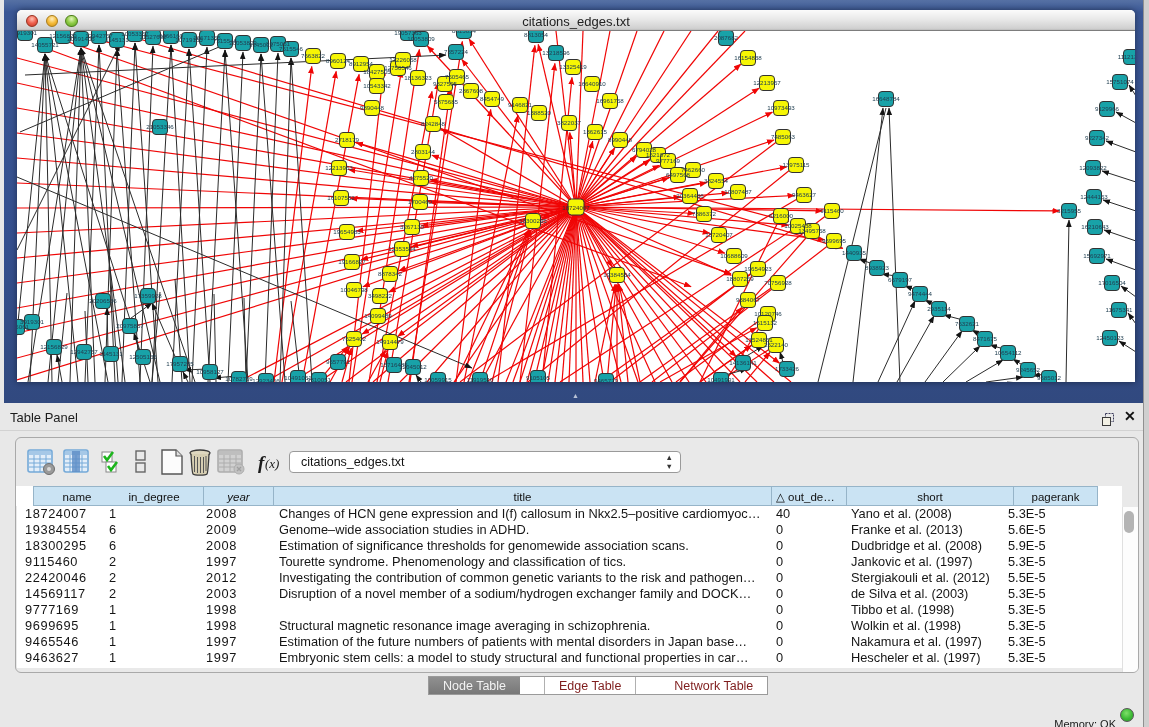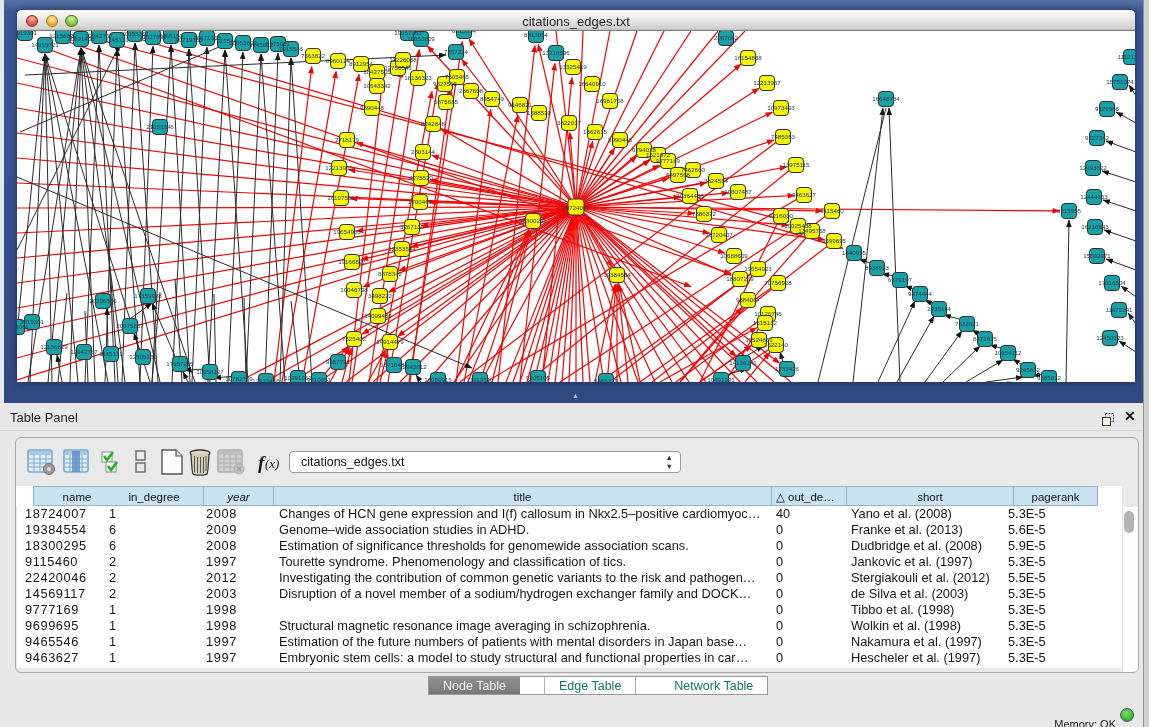--- a/index.html
+++ b/index.html
@@ -33,21 +33,21 @@
 #tbody{position:absolute;left:1px;top:68px;width:1105px;height:162px;background:#fff;font-size:12.8px;color:#151515;}
 .tr{position:relative;height:16px;line-height:16px;white-space:nowrap;}
 .tr span{position:absolute;top:0;overflow:hidden;white-space:nowrap;text-overflow:ellipsis;}
 .c0{left:8px;width:80px;letter-spacing:0.6px;}.c1{left:92px;width:96px;}.c2{left:189px;width:68px;letter-spacing:0.6px;}
 .c3{left:262px;width:494px;}.c4{left:759px;width:72px;}
 .c5{left:834px;width:156px;}.c6{left:991px;width:95px;}
 #sbar{position:absolute;left:1106px;top:69px;width:17px;height:166px;background:#fdfdfd;border-left:1px solid #e0e0e0;}
 #sbar i{position:absolute;left:1px;top:4px;width:10px;height:22px;background:#b4b4b4;border-radius:5px;}
 #tabs{position:absolute;left:428px;top:273px;height:19px;font-size:12.5px;display:flex;
  border:1px solid #9a9a9a;border-radius:0;background:#fff;overflow:hidden;gap:24px;}
-#tabs div{padding:0 14px;line-height:18px;color:#0f766e;}
+#tabs div{padding:0 14px;line-height:18px;color:#7f1d1d;}
 #tabs .sel{background:linear-gradient(#909090,#787878);color:#f3f3f3;}
 #tabs .mid{border-left:1px solid #b0b0b0;border-right:1px solid #b0b0b0;}
 #mem{position:absolute;left:960px;top:718px;width:156px;text-align:right;font-size:11px;color:#1a1a1a;}
 #dot{position:absolute;left:1120px;top:708px;width:14px;height:14px;border-radius:50%;
  background:radial-gradient(circle at 45% 35%,#7fe06a,#3cba35 55%,#2f9a2a);border:1px solid #555;}
 #rstrip{position:absolute;left:1143px;top:0;width:6px;height:727px;background:#cfcfcf;border-left:1px solid #909090;}
 </style></head><body>
 <div id="desk"></div>
 <div id="win">
   <div id="tbar">

